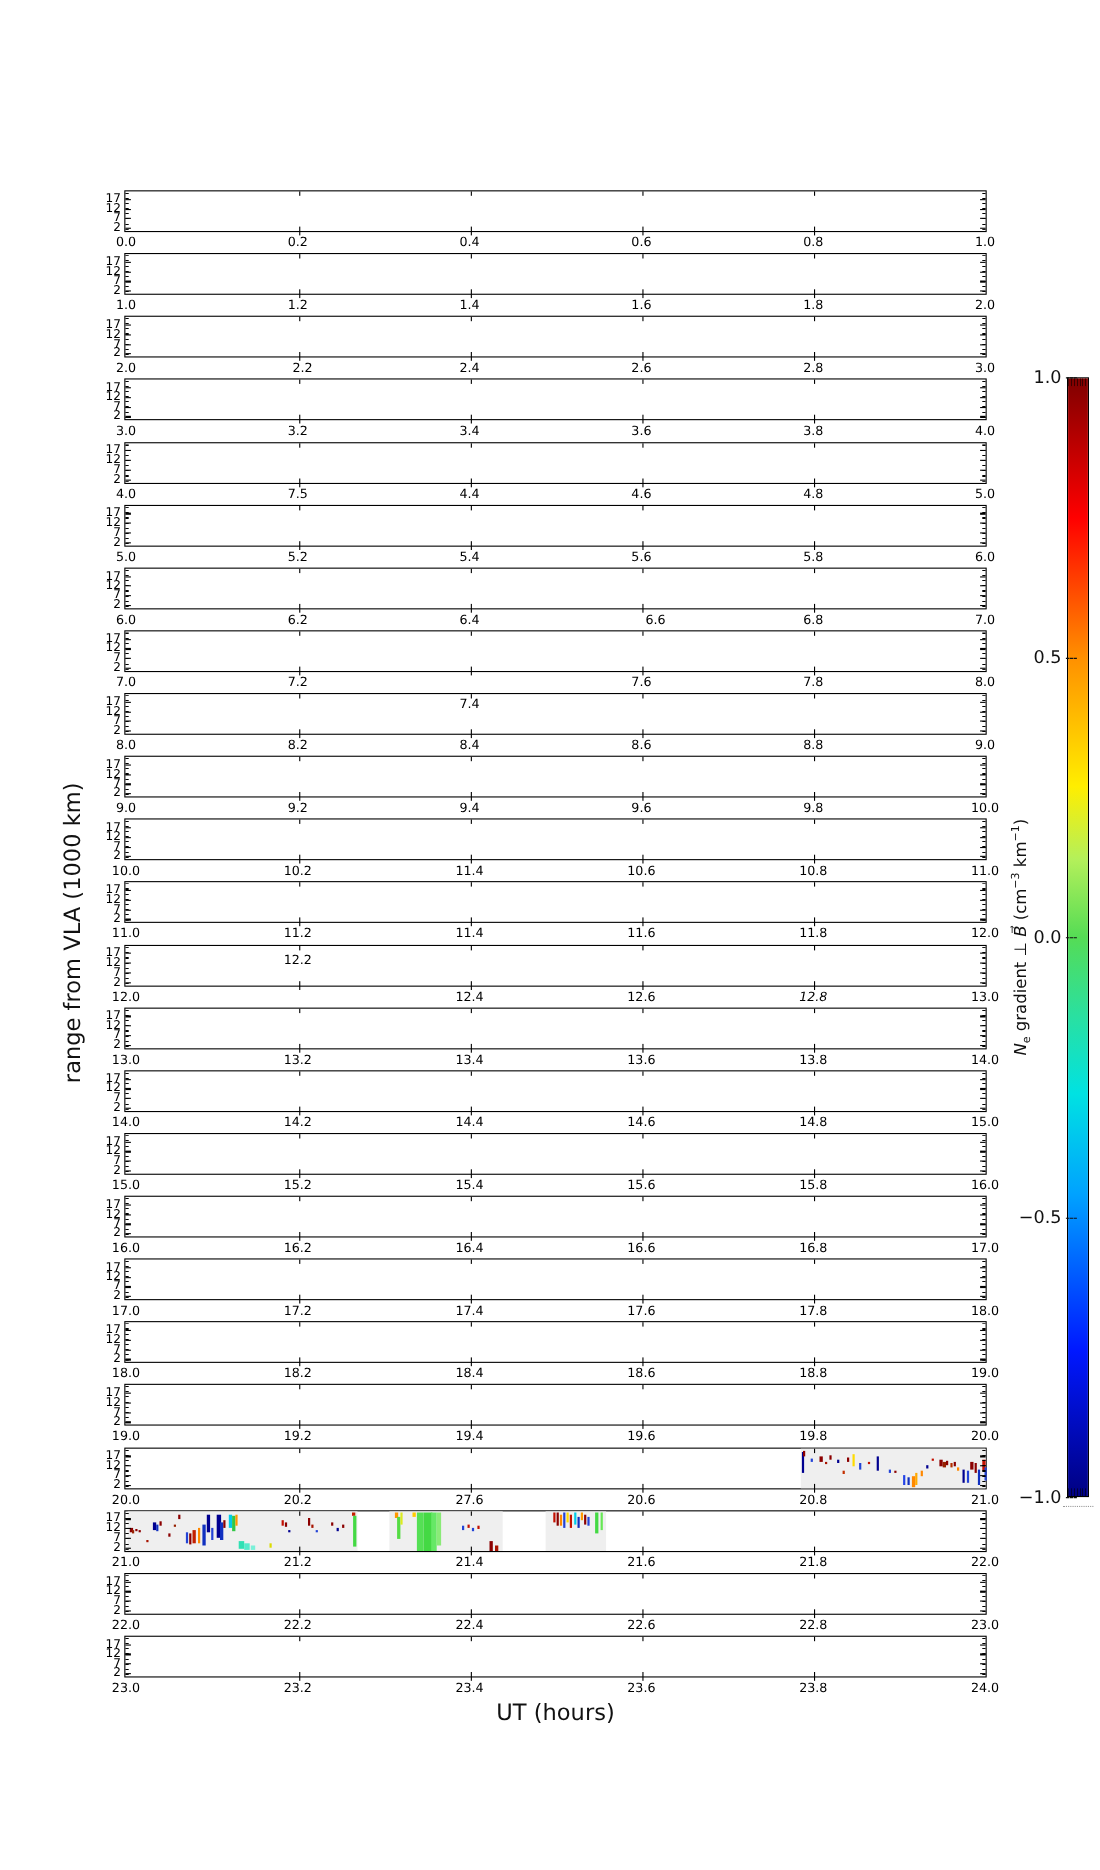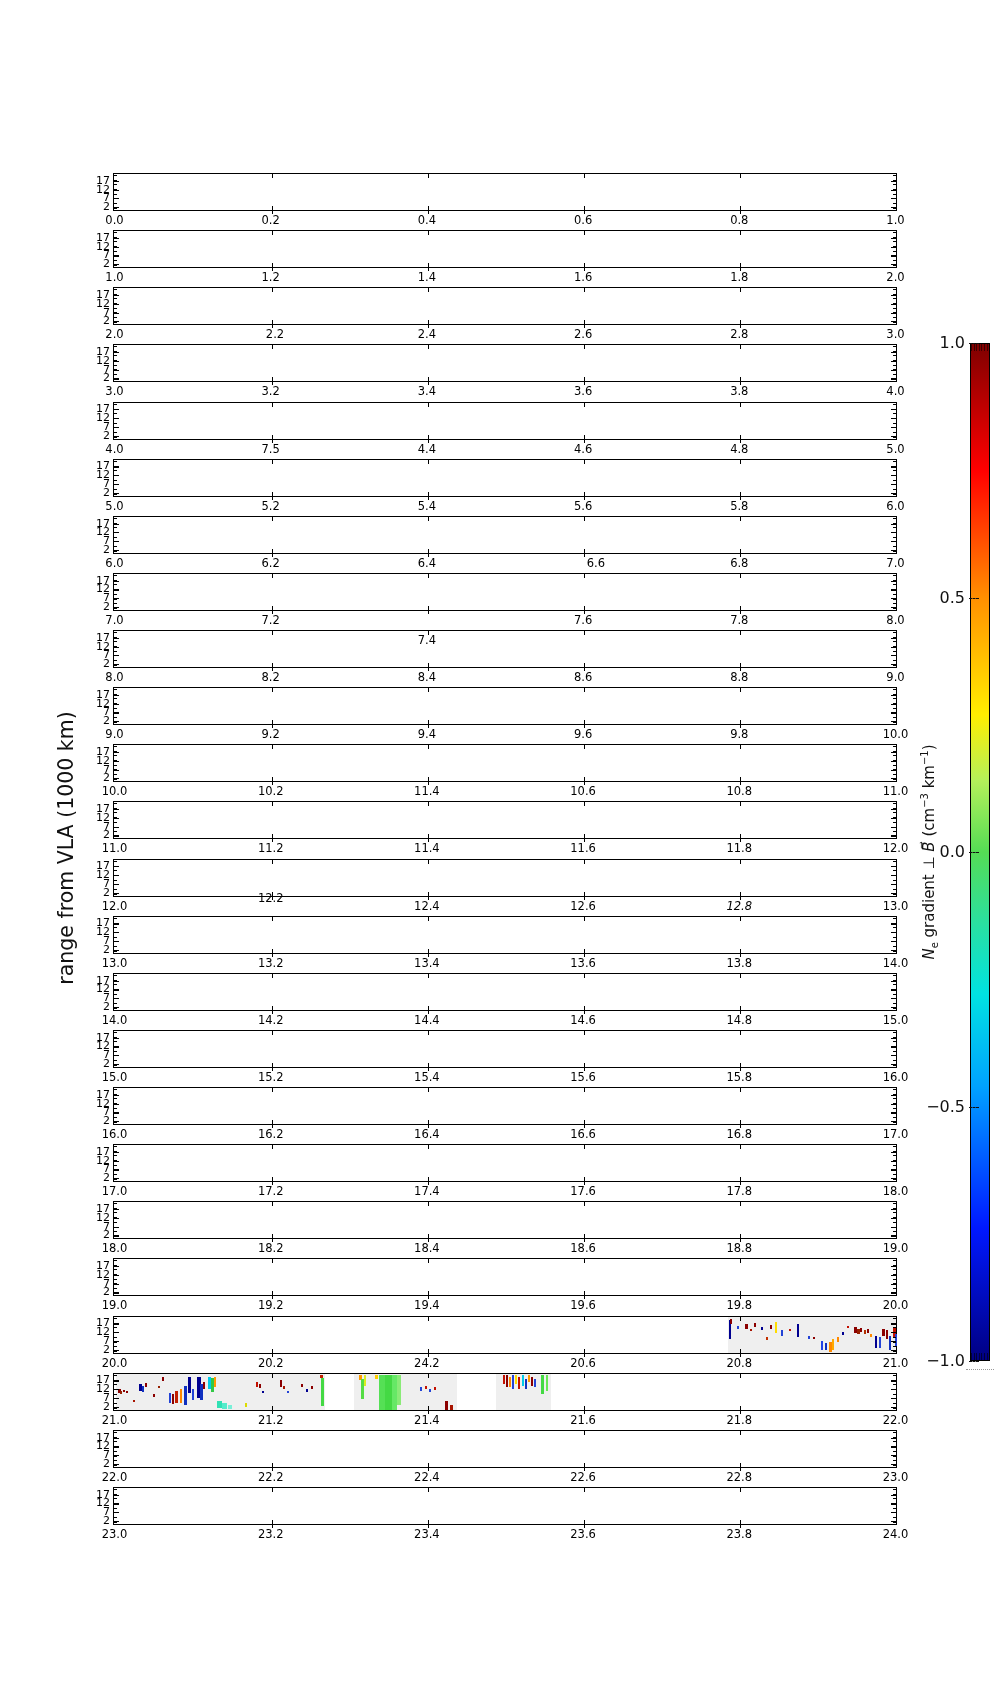--- a/index.html
+++ b/index.html
@@ -779,21 +779,21 @@
       <div class="xlab" style="left: 248.7px; top: 841.43px;">11.2</div>
       <div class="xlab" style="left: 404.9px; top: 841.43px;">11.4</div>
       <div class="xlab" style="left: 561.1px; top: 841.43px;">11.6</div>
       <div class="xlab" style="left: 717.3px; top: 841.43px;">11.8</div>
       <div class="xlab" style="left: 873.5px; top: 841.43px;">12.0</div>
       <div class="ylab" style="left: 86px; top: 860.31px;">17</div>
       <div class="ylab" style="left: 86px; top: 869.06px;">12</div>
       <div class="ylab" style="left: 86px; top: 877.81px;">7</div>
       <div class="ylab" style="left: 86px; top: 886.56px;">2</div>
       <div class="xlab" style="left: 92.5px; top: 898.56px;">12.0</div>
-      <div class="xlab" style="left: 248.7px; top: 891px;">12.2</div>
+      <div class="xlab" style="left: 248.7px; top: 865px;">12.2</div>
       <div class="xlab" style="left: 404.9px; top: 898.56px;">12.4</div>
       <div class="xlab" style="left: 561.1px; top: 898.56px;">12.6</div>
       <div class="xlab" style="left: 717.3px; top: 898.56px; font-style: italic;">12.8</div>
       <div class="xlab" style="left: 873.5px; top: 898.56px;">13.0</div>
       <div class="ylab" style="left: 86px; top: 917.44px;">17</div>
       <div class="ylab" style="left: 86px; top: 926.19px;">12</div>
       <div class="ylab" style="left: 86px; top: 934.94px;">7</div>
       <div class="ylab" style="left: 86px; top: 943.69px;">2</div>
       <div class="xlab" style="left: 92.5px; top: 955.69px;">13.0</div>
       <div class="xlab" style="left: 248.7px; top: 955.69px;">13.2</div>
@@ -860,21 +860,21 @@
       <div class="xlab" style="left: 404.9px; top: 1298.47px;">19.4</div>
       <div class="xlab" style="left: 561.1px; top: 1298.47px;">19.6</div>
       <div class="xlab" style="left: 717.3px; top: 1298.47px;">19.8</div>
       <div class="xlab" style="left: 873.5px; top: 1298.47px;">20.0</div>
       <div class="ylab" style="left: 86px; top: 1317.35px;">17</div>
       <div class="ylab" style="left: 86px; top: 1326.1px;">12</div>
       <div class="ylab" style="left: 86px; top: 1334.85px;">7</div>
       <div class="ylab" style="left: 86px; top: 1343.6px;">2</div>
       <div class="xlab" style="left: 92.5px; top: 1355.6px;">20.0</div>
       <div class="xlab" style="left: 248.7px; top: 1355.6px;">20.2</div>
-      <div class="xlab" style="left: 404.9px; top: 1355.6px;">24.2</div>
+      <div class="xlab" style="left: 404.9px; top: 1355.6px;">27.6</div>
       <div class="xlab" style="left: 561.1px; top: 1355.6px;">20.6</div>
       <div class="xlab" style="left: 717.3px; top: 1355.6px;">20.8</div>
       <div class="xlab" style="left: 873.5px; top: 1355.6px;">21.0</div>
       <div class="ylab" style="left: 86px; top: 1374.48px;">17</div>
       <div class="ylab" style="left: 86px; top: 1383.23px;">12</div>
       <div class="ylab" style="left: 86px; top: 1391.98px;">7</div>
       <div class="ylab" style="left: 86px; top: 1400.73px;">2</div>
       <div class="xlab" style="left: 92.5px; top: 1412.73px;">21.0</div>
       <div class="xlab" style="left: 248.7px; top: 1412.73px;">21.2</div>
       <div class="xlab" style="left: 404.9px; top: 1412.73px;">21.4</div>
@@ -896,20 +896,21 @@
       <div class="ylab" style="left: 86px; top: 1506.24px;">7</div>
       <div class="ylab" style="left: 86px; top: 1514.99px;">2</div>
       <div class="xlab" style="left: 92.5px; top: 1526.99px;">23.0</div>
       <div class="xlab" style="left: 248.7px; top: 1526.99px;">23.2</div>
       <div class="xlab" style="left: 404.9px; top: 1526.99px;">23.4</div>
       <div class="xlab" style="left: 561.1px; top: 1526.99px;">23.6</div>
       <div class="xlab" style="left: 717.3px; top: 1526.99px;">23.8</div>
       <div class="xlab" style="left: 873.5px; top: 1526.99px;">24.0</div>
     </div>
 
+  <div class="axis-label-x">UT (hours)</div>
   <div class="axis-label-y">range from VLA (1000 km)</div>
 
   <div class="cbar">
     <div class="cbar-grad" id="cbar-grad" style="background: linear-gradient(rgb(127, 0, 0) 0%, rgb(255, 0, 0) 12.5%, rgb(255, 144, 0) 25%, rgb(255, 238, 0) 36.5%, rgb(180, 240, 90) 43%, rgb(85, 220, 85) 50%, rgb(42, 224, 160) 57%, rgb(0, 226, 226) 64%, rgb(0, 162, 255) 73%, rgb(0, 24, 255) 87%, rgb(0, 0, 130) 100%);"></div>
     <div class="cbar-comb" style="top:0;"></div>
     <div class="cbar-comb" style="bottom:0;"></div>
   </div>
   <div id="cbar-annotations">
       <div class="cbar-tick" style="top: 343px;"></div>
       <div class="cbar-lab" style="top: 333px;">1.0</div>

